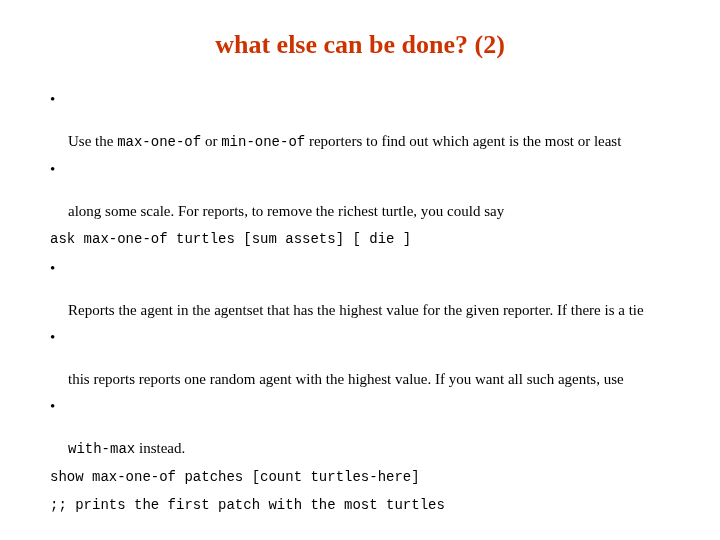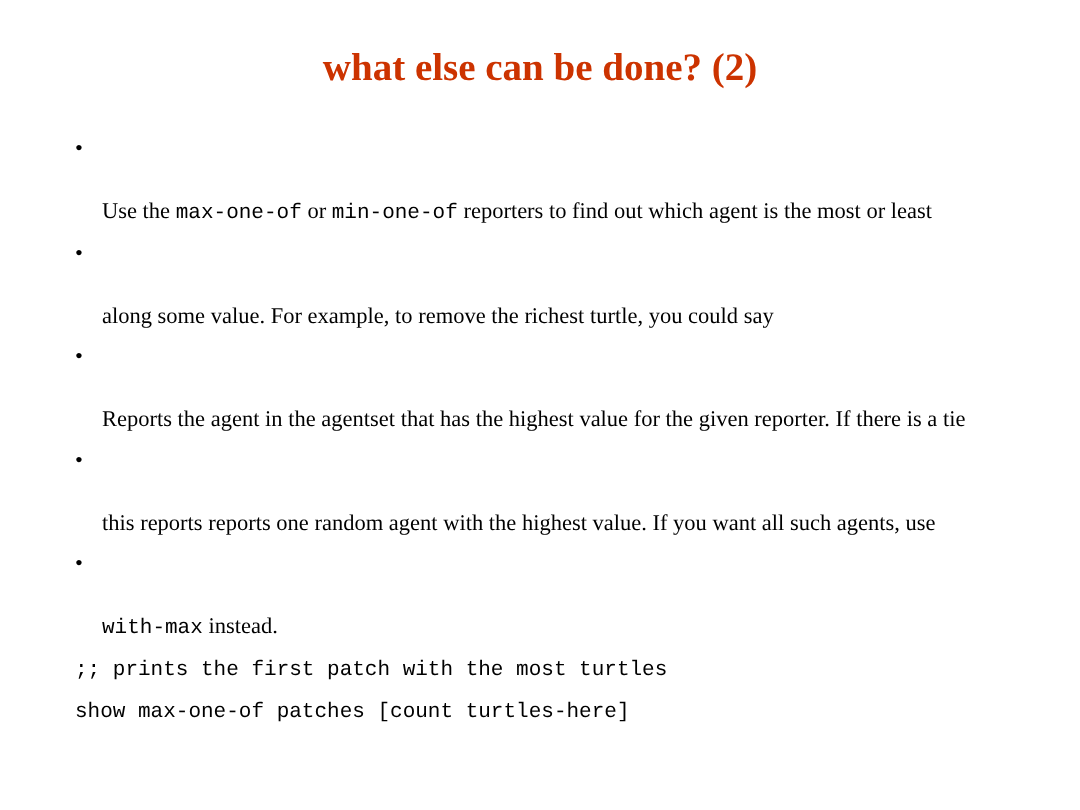--- a/index.html
+++ b/index.html
@@ -66,24 +66,25 @@
     <div class="bullet-item">
       <span class="bullet-dot">•</span>
       <span class="bullet-text">
         Use the <span class="mono">max-one-of</span> or <span class="mono">min-one-of</span> reporters to find out which agent is the most or least
       </span>
     </div>
 
     <div class="bullet-item">
       <span class="bullet-dot">•</span>
       <span class="bullet-text">
-        along some value. For example, to remove the richest turtle, you could say
+        along some scale. For reports, to remove the richest turtle, you could say
       </span>
     </div>
 
+    <div class="code-block">ask max-one-of turtles [sum assets] [ die ]</div>
 
     <div class="bullet-item">
       <span class="bullet-dot">•</span>
       <span class="bullet-text">
         Reports the agent in the agentset that has the highest value for the given reporter. If there is a tie
       </span>
     </div>
 
     <div class="bullet-item">
       <span class="bullet-dot">•</span>
@@ -92,17 +93,17 @@
       </span>
     </div>
 
     <div class="bullet-item">
       <span class="bullet-dot">•</span>
       <span class="bullet-text">
         <span class="mono">with-max</span> instead.
       </span>
     </div>
 
+    <div class="code-block">show max-one-of patches [count turtles-here]</div>
     <div class="code-block">;; prints the first patch with the most turtles</div>
-    <div class="code-block">show max-one-of patches [count turtles-here]</div>
 
   </div>
 </div>
 
 </body></html>

